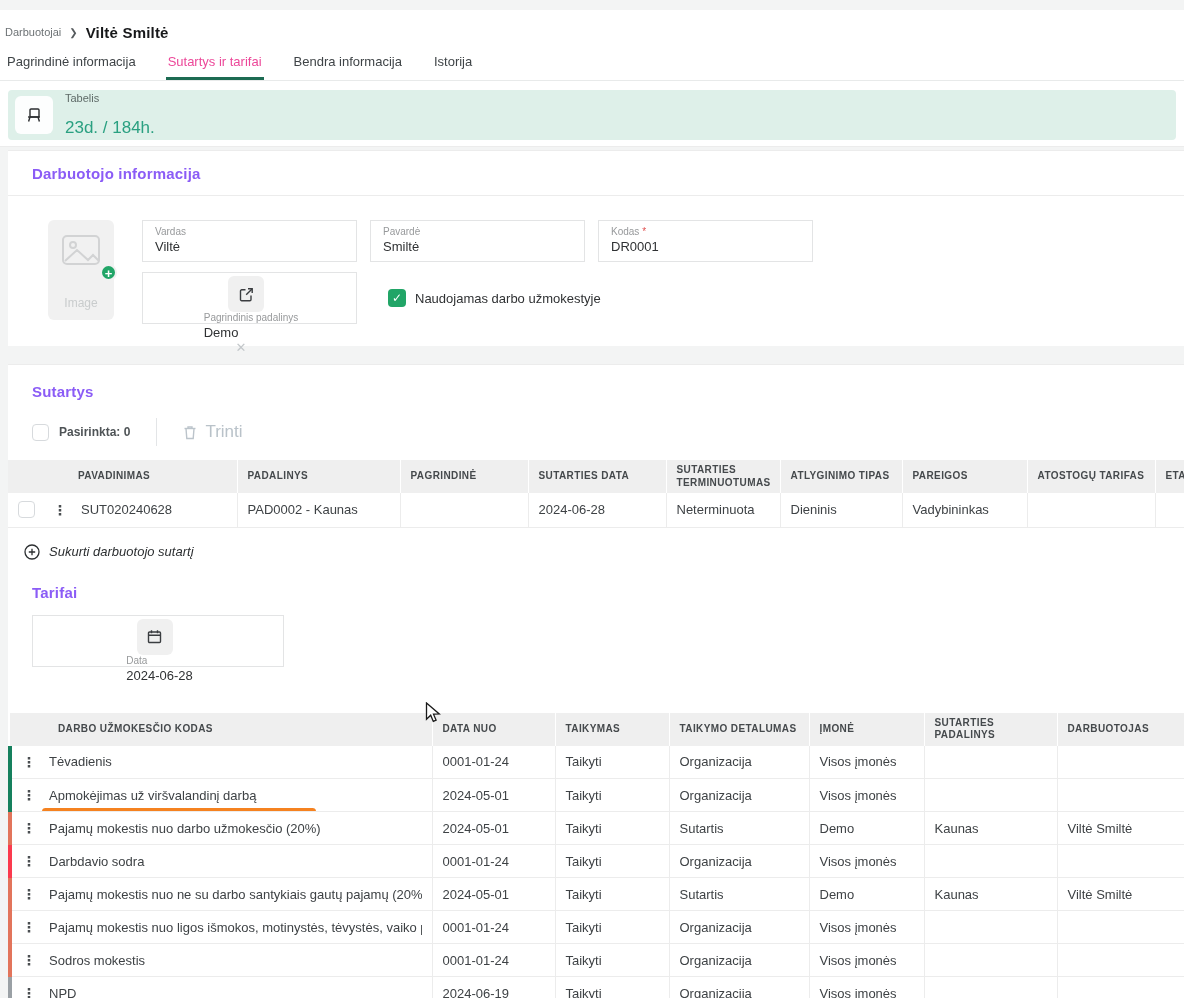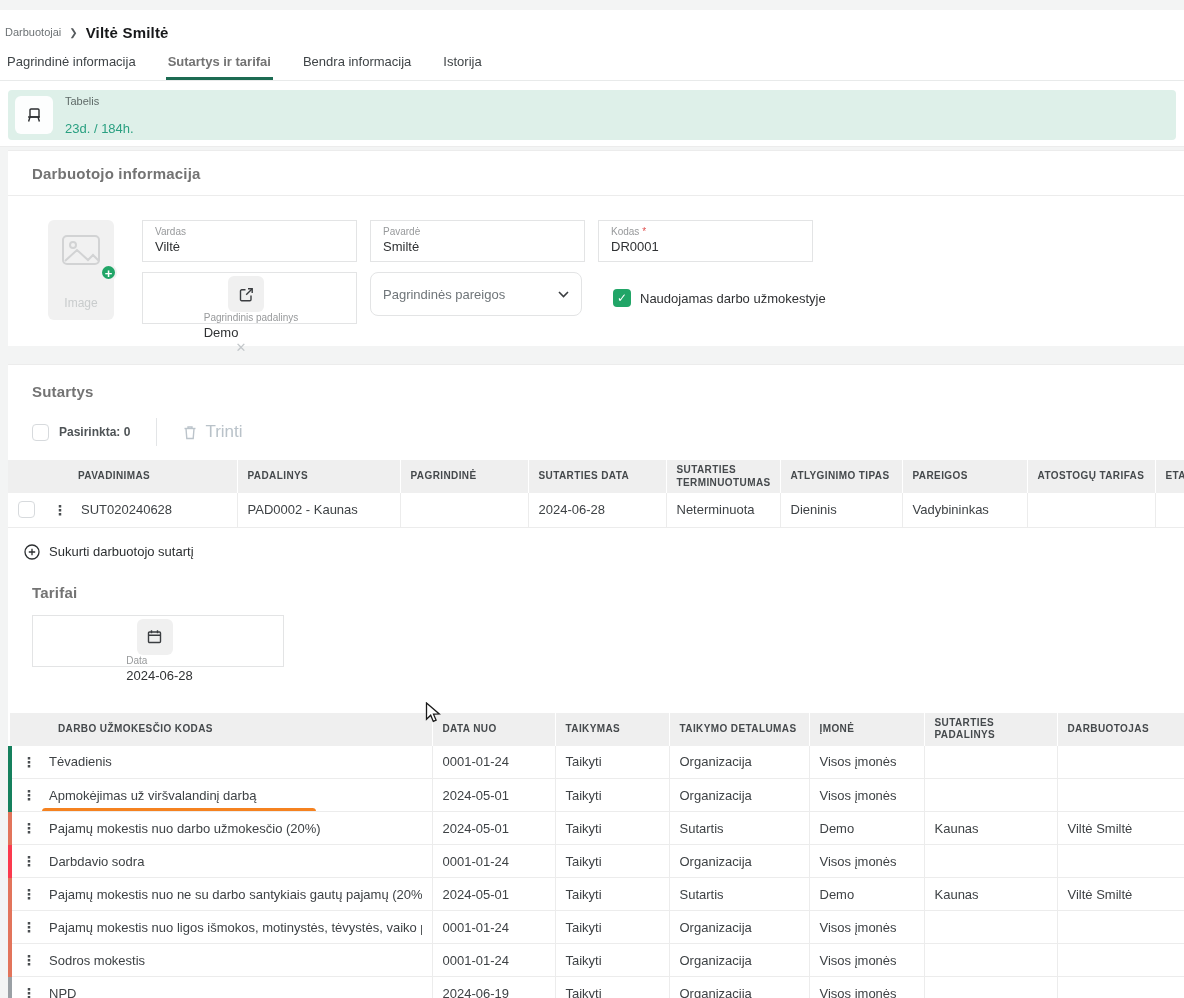--- a/index.html
+++ b/index.html
@@ -12,31 +12,31 @@
   }
   .card { background:#ffffff; }
   
   .header-card { margin-top:10px; border-bottom:1px solid #ececec; }
   .breadcrumb { display:flex; align-items:center; padding:12px 0 0 5px; height:32px; }
   .breadcrumb .crumb { font-size:11px; color:#6d7275; }
   .breadcrumb .chev { font-size:10px; color:#565b5e; margin:0 8px; }
   .breadcrumb .current { font-size:15px; font-weight:700; color:#17181a; letter-spacing:.2px; }
   .tabs { display:flex; gap:28px; padding-left:5px; margin-top:8px; border-bottom:1px solid #e8eaea; }
   .tab { font-size:13px; color:#3f4447; padding:4px 2px 8px 2px; border-bottom:3px solid transparent; cursor:pointer; }
-  .tab.active { color:#737373; font-weight:700; border-bottom-color:var(--accent_green); }
+  .tab.active { color:#ec4899; font-weight:400; border-bottom-color:var(--accent_green); }
   .banner { margin:9px 8px 6px 8px; height:50px; background:var(--banner_bg); border-radius:4px;
             display:flex; align-items:center; padding-left:7px; }
   .banner-iconbox { width:38px; height:38px; background:#fdfefe; border-radius:6px;
                     display:flex; align-items:center; justify-content:center; }
   .banner-texts { margin-left:12px; }
   .banner-title { font-size:11px; color:#5f6b68; }
-  .banner-value { font-size:13px; color:var(--teal_text); margin-top:14px; }
+  .banner-value { font-size:17px; color:var(--teal_text); margin-top:14px; }
   
   .employee-card { margin-top:3px; margin-left:8px; padding-top:14px; border-top:1px solid #ececec; }
-  .section-title { font-size:15px; font-weight:700; color:#737373; padding-left:24px; letter-spacing:.2px; }
+  .section-title { font-size:15px; font-weight:700; color:#8b5cf6; padding-left:24px; letter-spacing:.2px; }
   .employee-card .title-divider { border-bottom:1px solid #ececec; margin-top:13px; }
   .employee-content { display:flex; padding:24px 0 22px 40px; }
   .image-ph { width:66px; height:100px; background:#f1f1f1; border-radius:6px; position:relative;
               display:flex; flex-direction:column; align-items:center; justify-content:space-between;
               padding:14px 0 10px 0; }
   .image-ph .img-label { font-size:12px; color:#c9cccd; }
   .plus-badge { position:absolute; right:-3px; top:44px; width:17px; height:17px; border-radius:50%;
                 background:var(--checkbox_green); color:#fff; font-size:13px; line-height:16px;
                 text-align:center; border:2px solid #f1f1f1; font-weight:700; }
   .fields { margin-left:28px; }
@@ -71,21 +71,21 @@
   th { background:#efefef; font-size:10px; font-weight:700; color:#45494c; text-transform:uppercase;
        letter-spacing:.4px; text-align:left; padding:4px 10px; height:28px; vertical-align:middle;
        border-left:1px solid #ffffff; line-height:1.25; overflow:hidden; white-space:normal; }
   th:first-child { border-left:none; }
   td { border-bottom:1px solid #ececec; border-left:1px solid #ececec; padding:0 10px; height:34px;
        font-size:13px; color:#3e4245; vertical-align:middle; white-space:nowrap; overflow:hidden; }
   td:first-child { border-left:none; }
   .kebab { color:#4a4e51; font-size:14px; font-weight:700; letter-spacing:0; cursor:pointer; width:10px; }
   .c1-flex { display:flex; align-items:center; gap:18px; }
   .create-link { display:flex; align-items:center; gap:9px; margin:16px 8px 0 16px; font-size:13px;
-                 color:#2c2f31; cursor:pointer; }
+                 color:#2c2f31; cursor:pointer;font-style:italic; }
   .tarifai-title { margin-top:24px; }
   .datebox { margin:14px 0 0 24px; width:252px; }
   .tariffs-table { margin-top:46px; }
   .tariffs-table th { height:30px; }
   .tariffs-table td { height:33px; }
   .tariffs-table td.namecell { border-left-width:4px; border-left-style:solid; padding-left:10px;
                                position:relative; }
   .status-green  td.namecell { border-left-color:var(--row_green); }
   .status-salmon td.namecell { border-left-color:var(--row_salmon); }
   .status-red    td.namecell { border-left-color:var(--row_red); }
@@ -167,26 +167,20 @@
           </div>
           <div class="ftexts">
             <div class="flabel">Pagrindinis padalinys</div>
             <div class="fvalue">Demo</div>
           </div>
           <span class="clear-x">✕</span>
           <svg width="11" height="7" viewBox="0 0 11 7" fill="none" stroke="#3a3d40" stroke-width="1.6">
             <path d="M1 1 L5.5 5.5 L10 1"></path>
           </svg>
         </div>
-        <div class="selectbox">
-          <span class="placeholder">Pagrindinės pareigos</span>
-          <svg width="11" height="7" viewBox="0 0 11 7" fill="none" stroke="#3a3d40" stroke-width="1.6">
-            <path d="M1 1 L5.5 5.5 L10 1"></path>
-          </svg>
-        </div>
         <div class="check-wrap">
           <div class="checkbox-on">✓</div>
           <span class="clabel">Naudojamas darbo užmokestyje</span>
         </div>
       </div>
     </div>
   </div>
 </div>
 
 <div class="card main-card">

